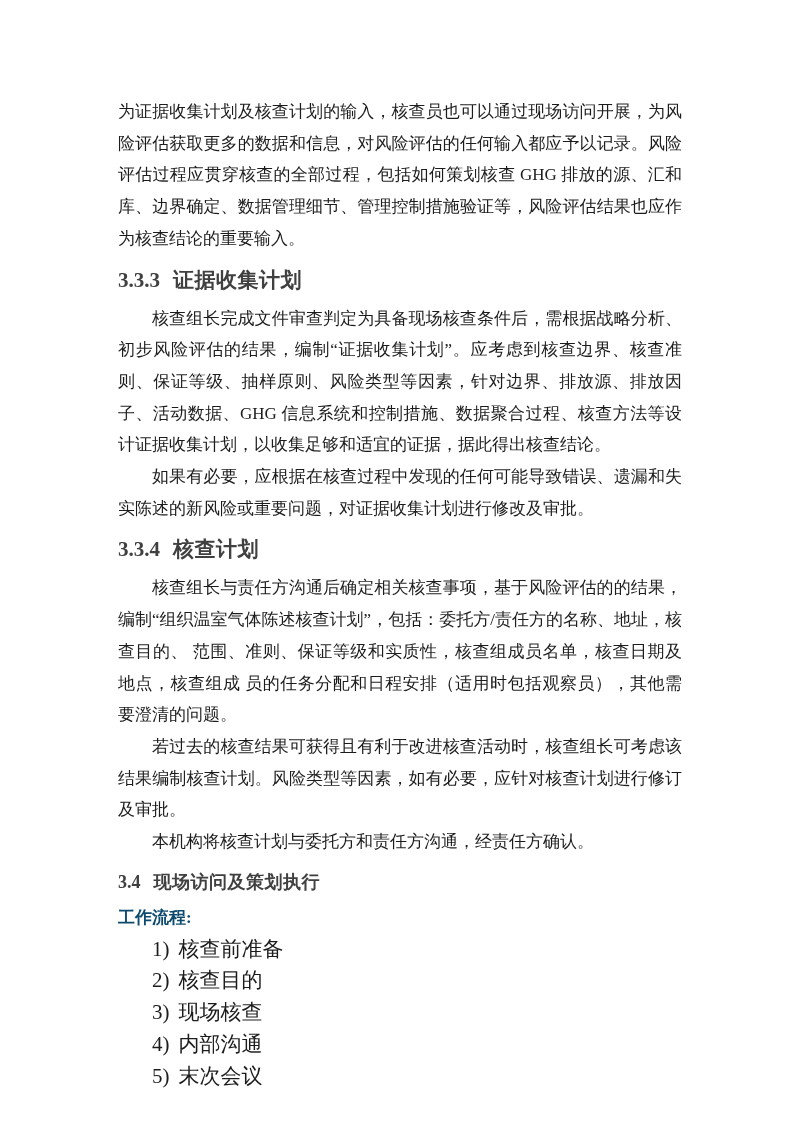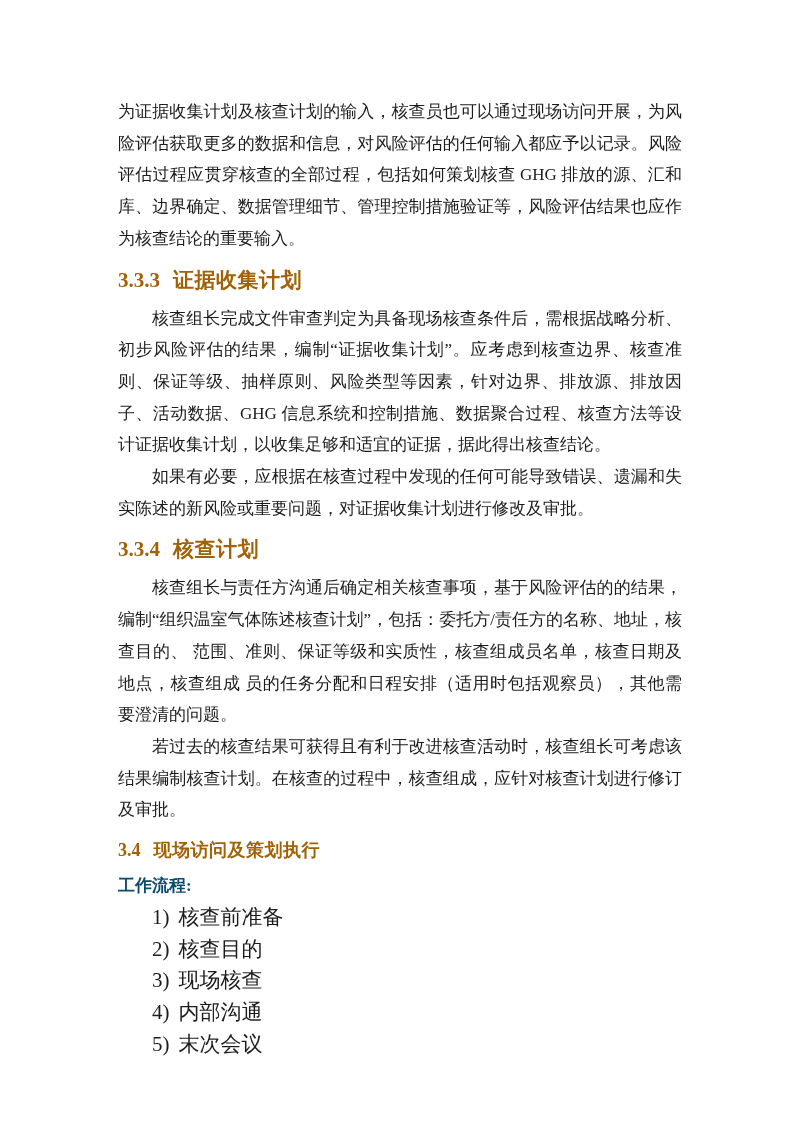--- a/index.html
+++ b/index.html
@@ -25,21 +25,21 @@
     text-align: justify;
     margin: 0;
     word-break: break-all;
   }
   p.indent {
     text-indent: 2em;
   }
   h2.sec-heading, h3.sec-heading {
     margin: 9px 0 7px 0;
     font-weight: bold;
-    color: #a16207;
+    color: #404040;
     letter-spacing: 0.5px;
   }
   h3.sec-heading {
     font-size: 21px;
     line-height: 32px;
   }
   h2.sec-heading {
     font-size: 18px;
     line-height: 34px;
     margin: 7px 0 3px 0;
@@ -85,22 +85,23 @@
     <p class="body-text indent">核查组长完成文件审查判定为具备现场核查条件后，需根据战略分析、初步风险评估的结果，编制“证据收集计划”。应考虑到核查边界、核查准则、保证等级、抽样原则、风险类型等因素，针对边界、排放源、排放因子、活动数据、GHG 信息系统和控制措施、数据聚合过程、核查方法等设计证据收集计划，以收集足够和适宜的证据，据此得出核查结论。</p>
 
     <p class="body-text indent">如果有必要，应根据在核查过程中发现的任何可能导致错误、遗漏和失实陈述的新风险或重要问题，对证据收集计划进行修改及审批。</p>
 
     <h3 class="sec-heading">
       <span class="heading-number">3.3.4</span><span>核查计划</span>
     </h3>
 
     <p class="body-text indent">核查组长与责任方沟通后确定相关核查事项，基于风险评估的的结果，编制“组织温室气体陈述核查计划”，包括：委托方/责任方的名称、地址，核查目的、 范围、准则、保证等级和实质性，核查组成员名单，核查日期及地点，核查组成 员的任务分配和日程安排（适用时包括观察员），其他需要澄清的问题。</p>
 
-    <p class="body-text indent">若过去的核查结果可获得且有利于改进核查活动时，核查组长可考虑该结果编制核查计划。在核查的过程中，核查组成，应针对核查计划进行修订及审批。</p>
+    <p class="body-text indent">若过去的核查结果可获得且有利于改进核查活动时，核查组长可考虑该结果编制核查计划。风险类型等因素，如有必要，应针对核查计划进行修订及审批。</p>
 
+    <p class="body-text indent">本机构将核查计划与委托方和责任方沟通，经责任方确认。</p>
 
     <h2 class="sec-heading">
       <span class="heading-number">3.4</span><span>现场访问及策划执行</span>
     </h2>
 
     <p class="workflow-label">工作流程:</p>
 
     <ol class="workflow-list">
       <li>
         <span class="step-num">1)</span><span>核查前准备</span>

